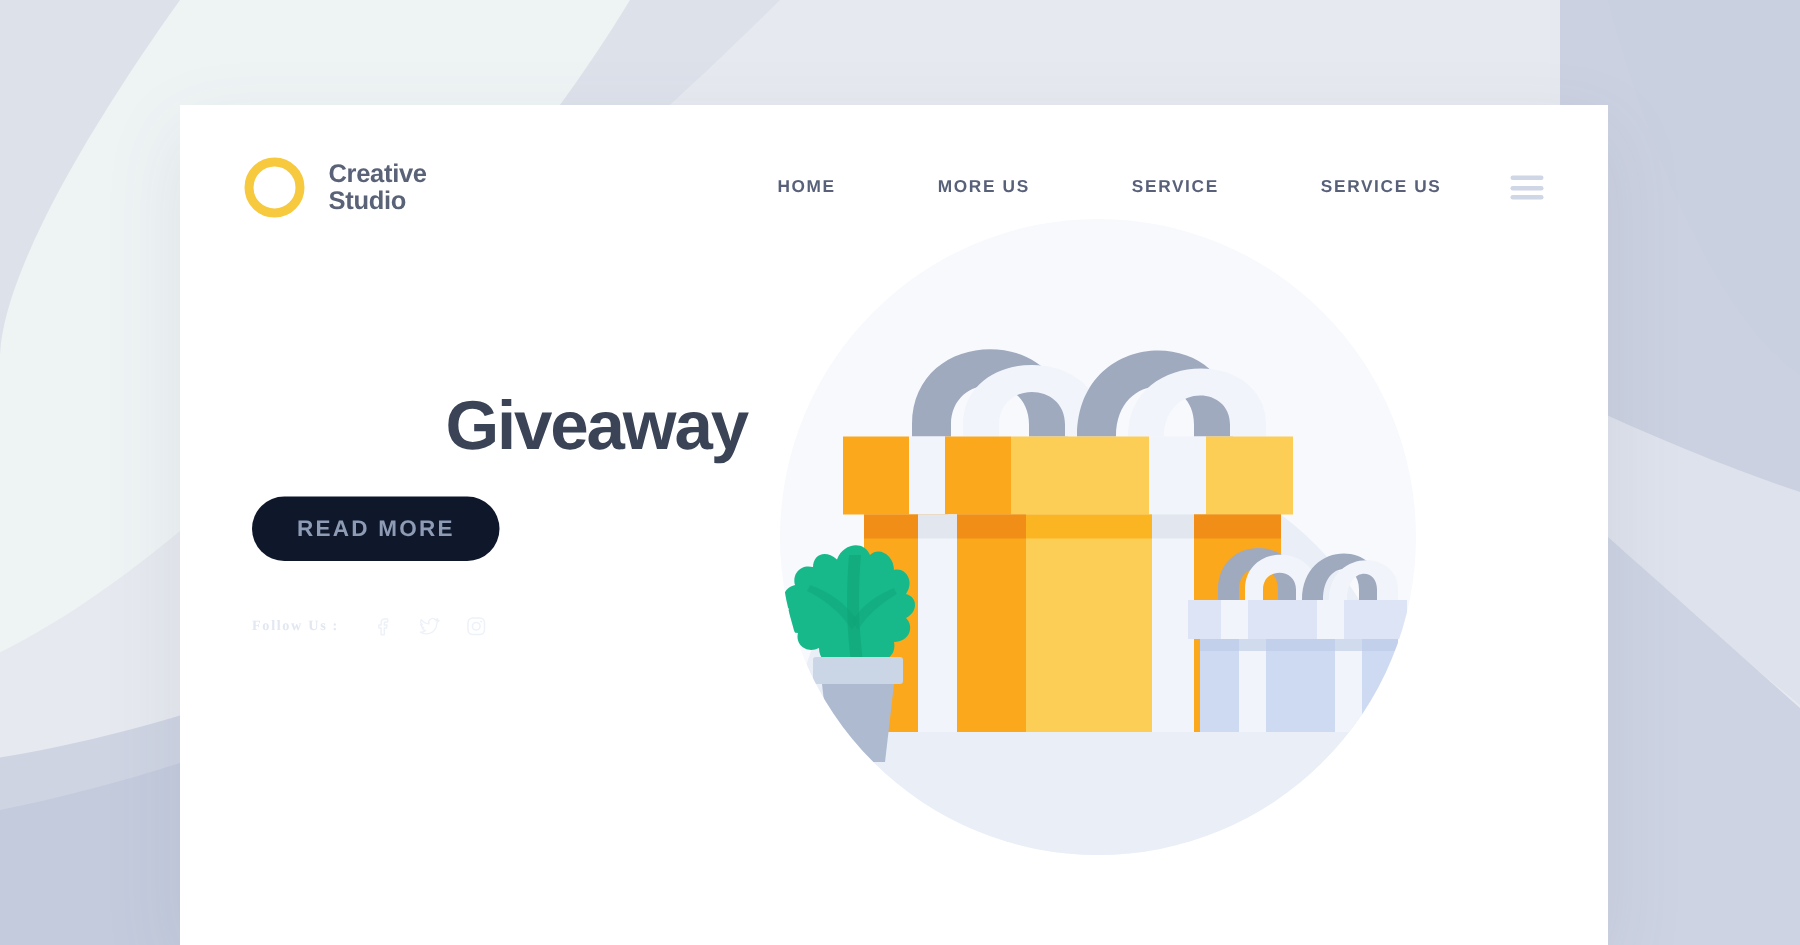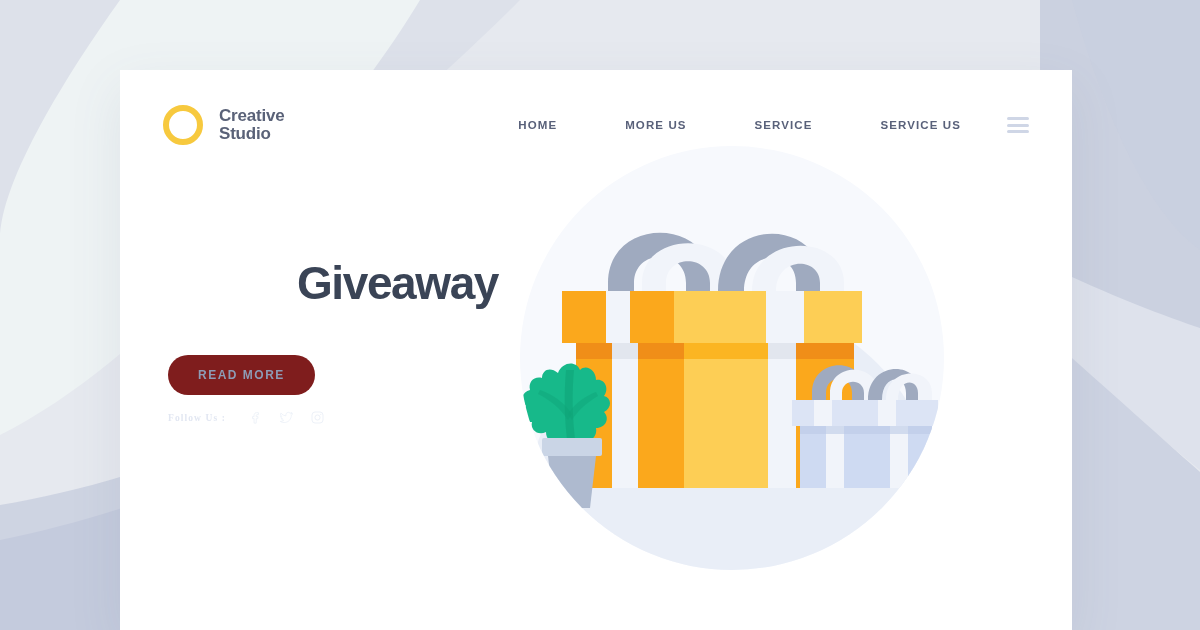--- a/index.html
+++ b/index.html
@@ -65,25 +65,25 @@
     color:#3A4456; font-weight:bold;
     font-size:46px; line-height:1.02; letter-spacing:-1.4px;
   }
   #headline .l2{ display:block;text-align:right; }
   #paragraph{
     margin-top:26px; color:#737B8E;
     font-size:11.3px; line-height:1.82; letter-spacing:.35px;
     width:285px;
   }
   #read-more{
-    margin-top:48px; display:inline-block;
-    background:#7f1d1d; color:#8D9BB5;
+    margin-top:24px; display:inline-block;
+    background:#0f172a; color:#8D9BB5;
     border:none; border-radius:22px;
     padding:13px 30px;
-    font-size:12px; font-weight:bold; letter-spacing:1.5px;
+    font-size:15px; font-weight:bold; letter-spacing:1.5px;
     font-family:"Liberation Sans", sans-serif;
     cursor:pointer;
   }
   #follow{
     position:absolute; left:48px; top:340px;
     display:flex; align-items:center;font-family:Liberation Serif, serif;
   }
   #follow-label{
     color:#E2E7F2; font-size:9.5px; font-weight:bold; letter-spacing:1.1px;
   }

